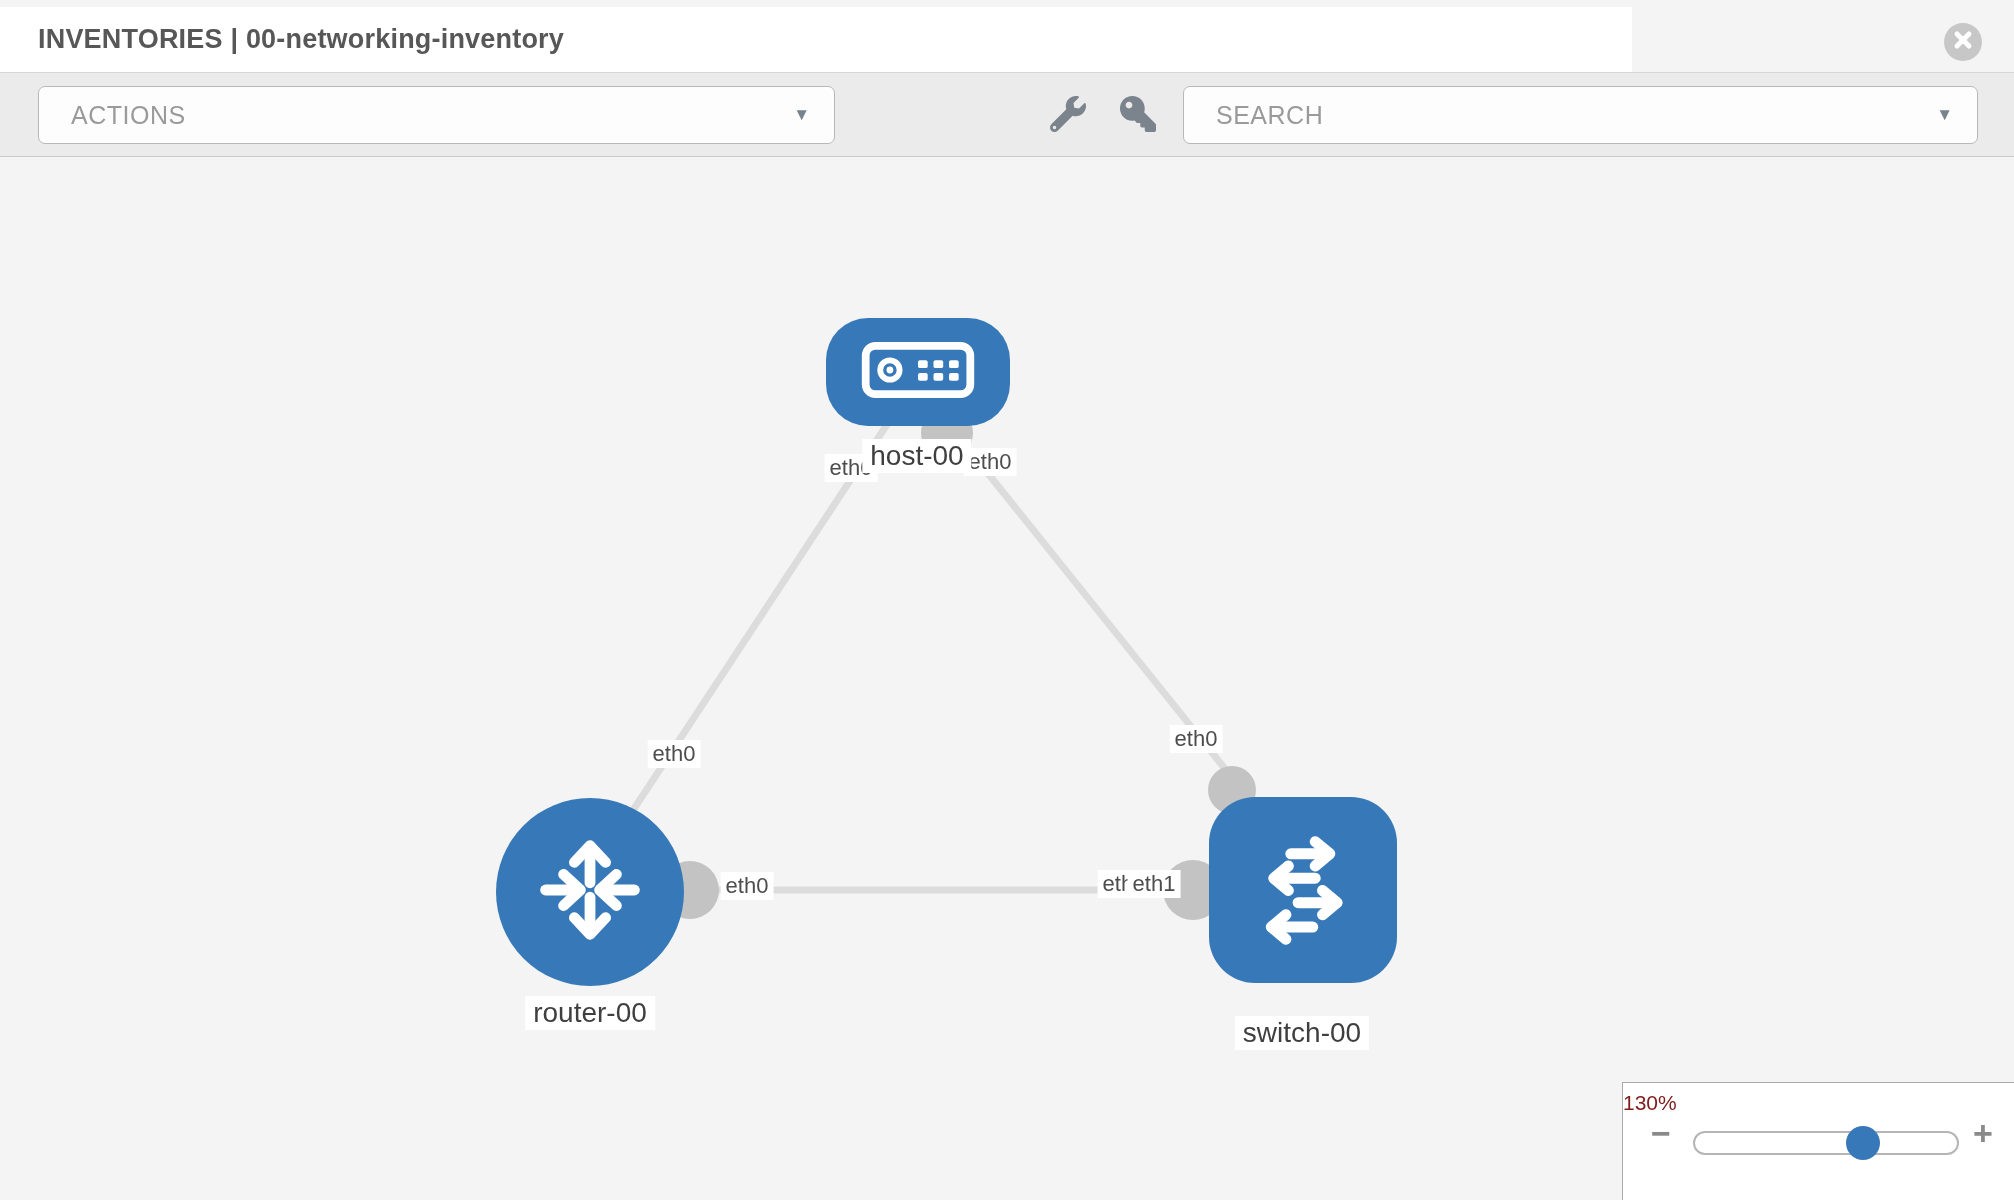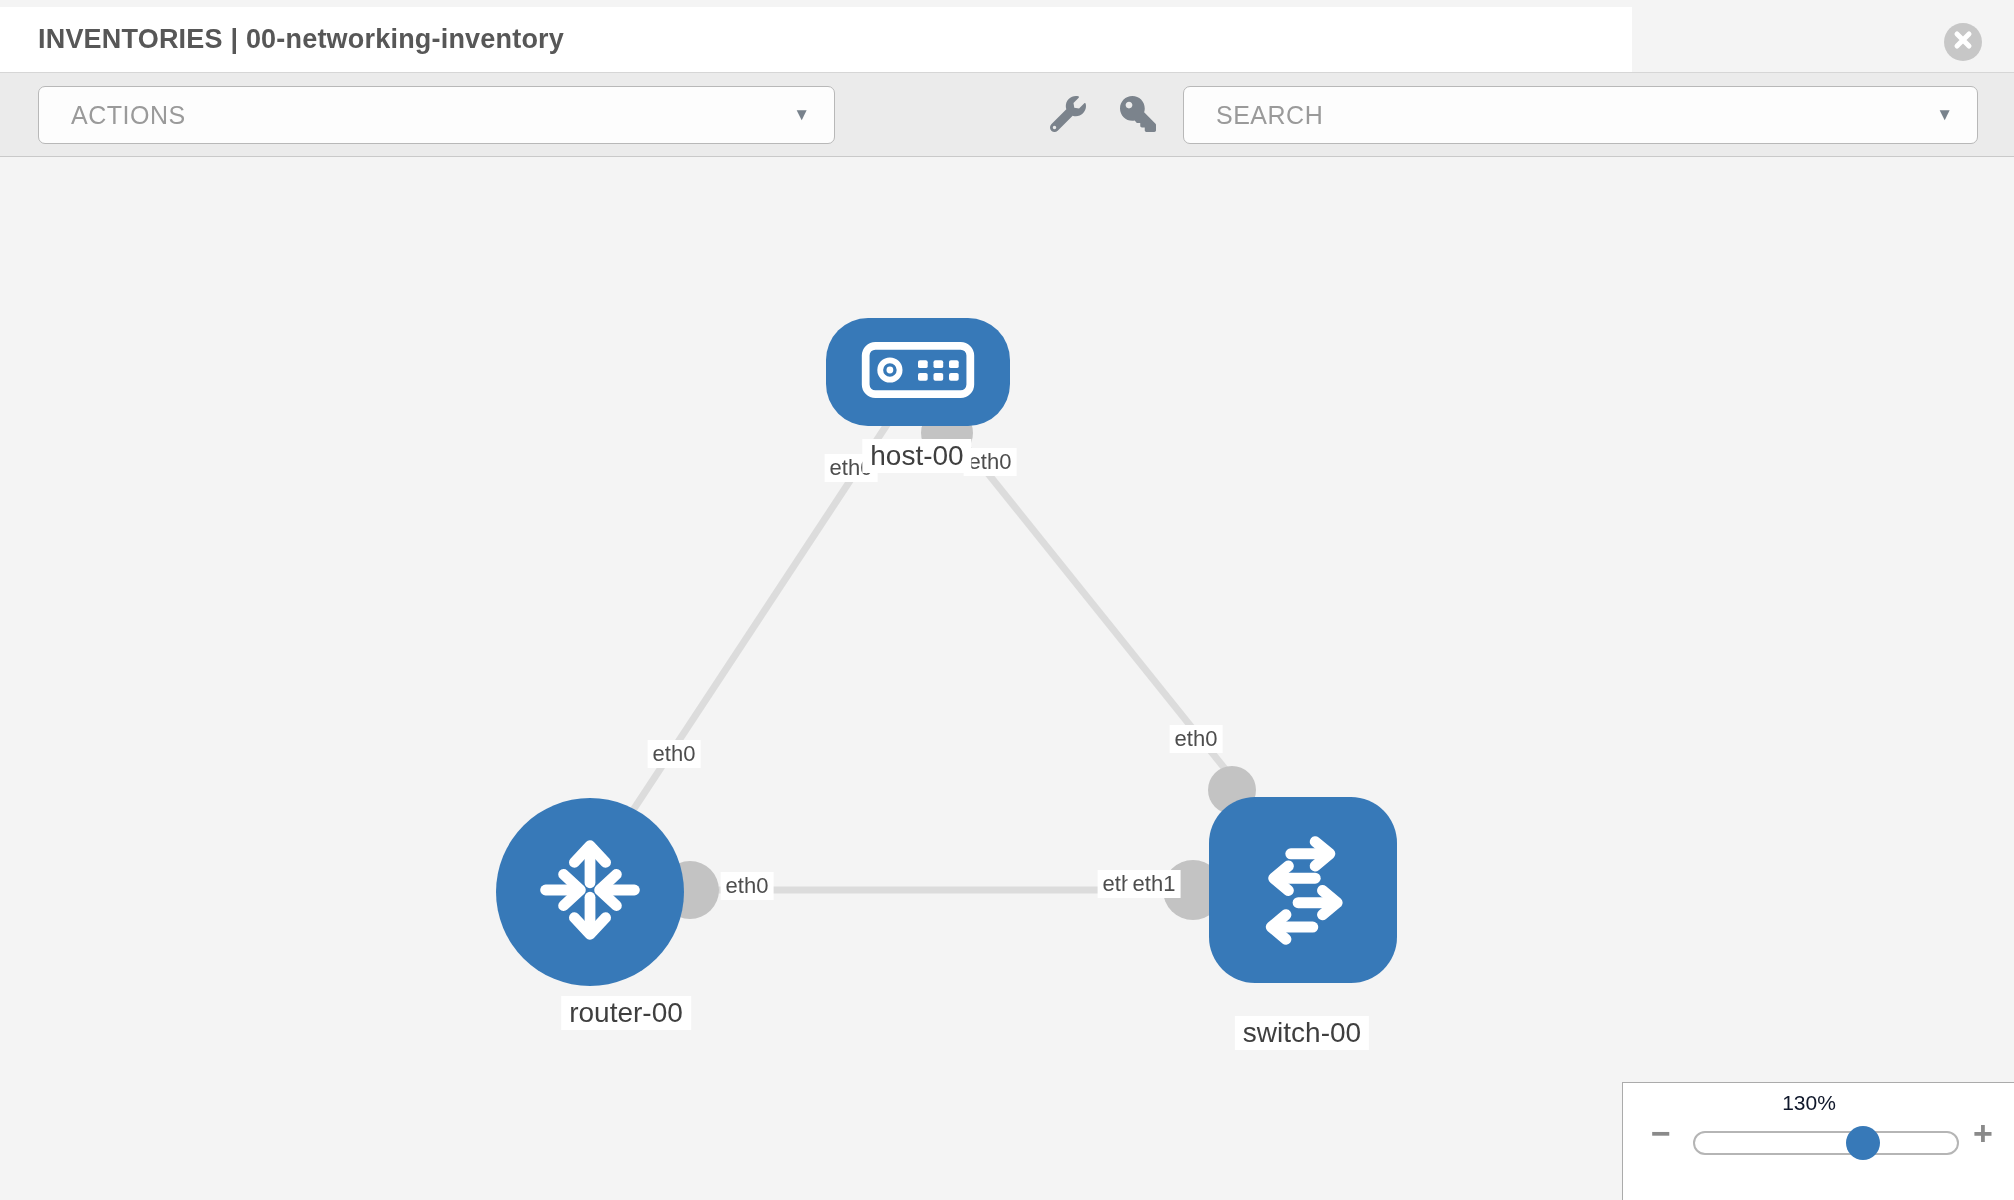--- a/index.html
+++ b/index.html
@@ -37,22 +37,22 @@
   .node.rounded-square { border-radius:46px; }
 
   .chip { position:absolute; transform:translate(-50%,-50%); background:#fff; color:#3f3f3f;
           white-space:nowrap; text-align:center; }
   .chip.node-label { font-size:28px; padding:1px 8px; z-index:6; }
   .chip.port-label { font-size:22px; padding:1px 5px; color:#4d4d4d; z-index:5; }
 
   
   .zoom-panel { position:absolute; left:1622px; top:1082px; width:400px; height:130px;
                 background:#fff; border:1px solid #ababab; }
-  .zoom-level { position:absolute; left:0; top:8px; width:372px; text-align:center;
-                font-size:21px; color:#0f172a; }
+  .zoom-level { position:absolute; left:0; top:8px; width:372px; text-align:left;
+                font-size:21px; color:#7f1d1d; }
   .zoom-minus, .zoom-plus { position:absolute; top:30px; font-size:34px; font-weight:bold;
                 color:#8a8a8a; cursor:pointer; line-height:40px; }
   .zoom-minus { left:28px; }
   .zoom-plus  { left:350px; }
   .zoom-track { position:absolute; left:70px; top:48px; width:266px; height:24px;
                 background:#fff; border:2px solid #b5b5b5; border-radius:13px; cursor:pointer; }
   .zoom-handle { position:absolute; top:-7px; width:34px; height:34px; border-radius:50%;
                  background:#3779b8; cursor:pointer; }
 </style>
 </head>
@@ -130,21 +130,21 @@
             <path d="M50 44 L50 18"></path>
             <path d="M37 27 L50 13 L63 27"></path>
             <path d="M50 56 L50 82"></path>
             <path d="M37 73 L50 87 L63 73"></path>
             <path d="M13 50 L38 50"></path>
             <path d="M28 37 L42 50 L28 63"></path>
             <path d="M87 50 L62 50"></path>
             <path d="M72 37 L58 50 L72 63"></path>
           </svg></span>
       </div>
-      <div class="chip node-label" style="left: 590px; top: 856px; margin-left: 36px;">router-00</div>
+      <div class="chip node-label" style="left: 590px; top: 856px;">router-00</div>
       <div class="node rounded-square" style="left: 1209px; top: 640px; width: 188px; height: 186px; background: rgb(55, 121, 184);">
         <span><svg width="122" height="122" viewBox="0 0 100 100" fill="none" stroke="#fff" stroke-width="9" stroke-linecap="round" stroke-linejoin="round">
             <path d="M40 22 L70 22"></path>
             <path d="M60 12 L72 22 L60 32"></path>
             <path d="M60 42 L28 42"></path>
             <path d="M38 32 L26 42 L38 52"></path>
             <path d="M46 62 L76 62"></path>
             <path d="M66 52 L78 62 L66 72"></path>
             <path d="M58 82 L26 82"></path>
             <path d="M36 72 L24 82 L36 92"></path>

